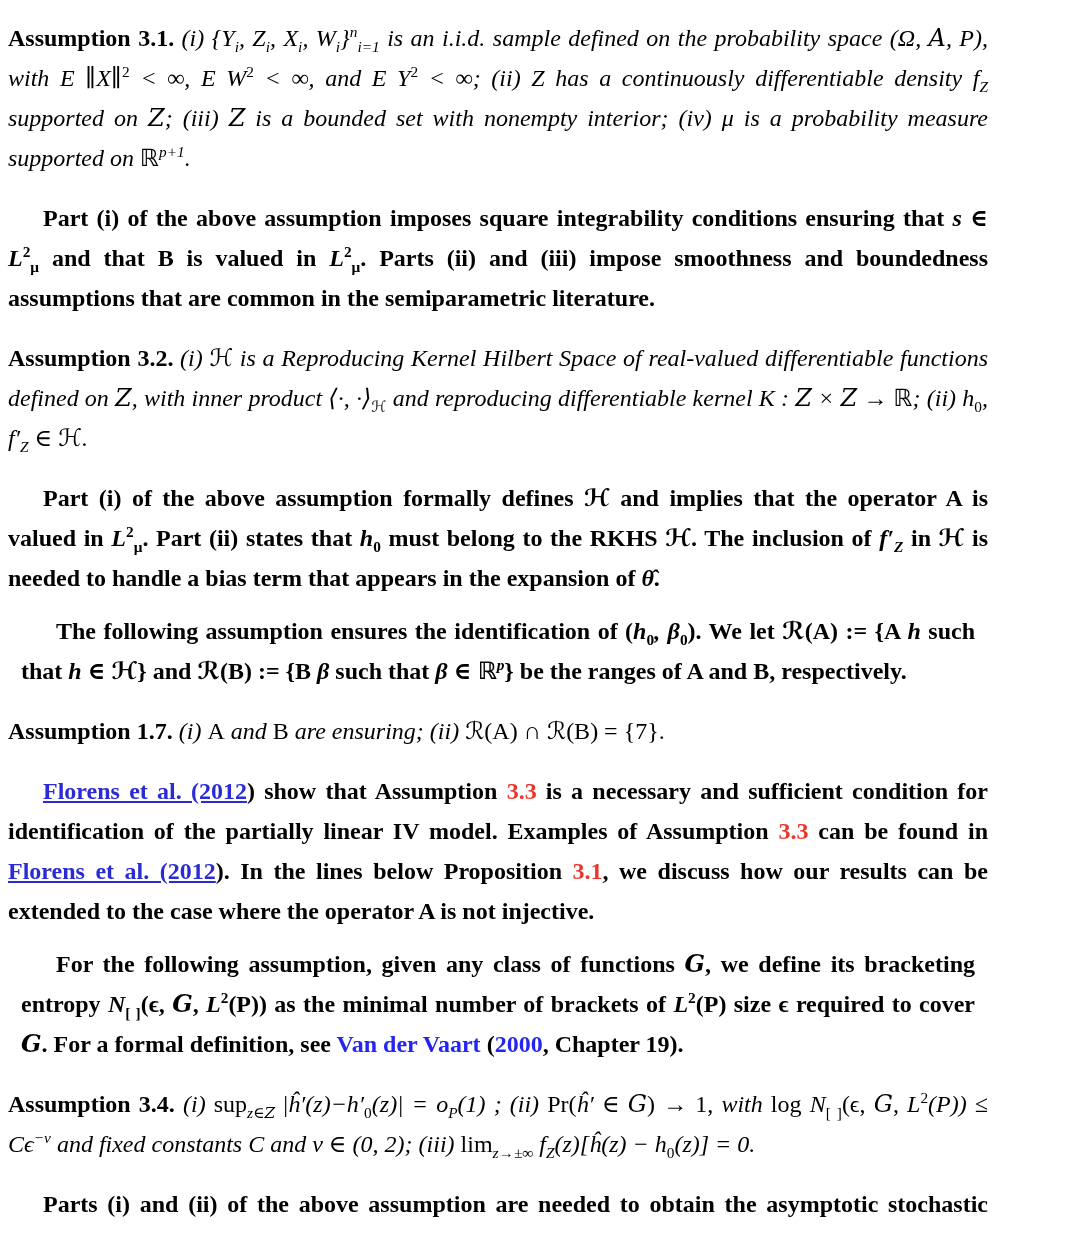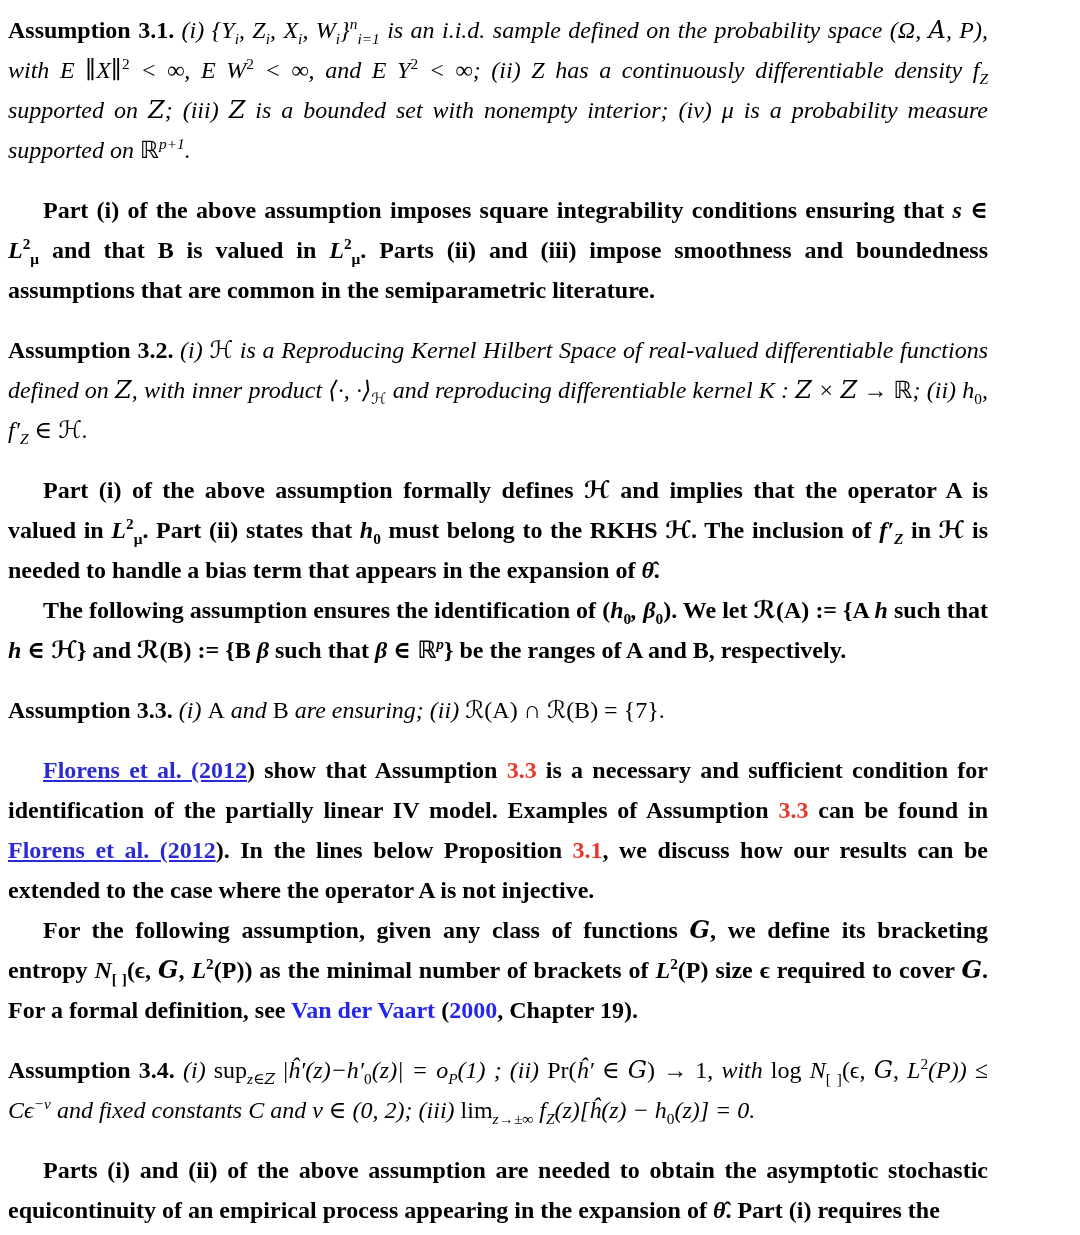--- a/index.html
+++ b/index.html
@@ -1,50 +1,50 @@
 <!DOCTYPE html>
 <html style="--accent-red: #e9382b; --link-blue: #2b2bd6; --cite-blue: #2525f0;"><head>
 <meta charset="utf-8">
 <style>
   html, body { margin: 0; padding: 0; background: #ffffff; }
   .page {
     position: relative;
     width: 1080px;
     height: 1235px;
     box-sizing: border-box;
-    padding: 10px 92px 0 8px;
+    padding: 18px 92px 0 8px;
     background: #ffffff;
     color: #000000;
     font-family: "Liberation Serif", "DejaVu Serif", "DejaVu Sans", serif;
     font-size: 24px;
     line-height: 40px;
     text-align: justify;
     overflow: hidden;
   }
   p { margin: 0; }
   p.thm { margin: 20px 0; }
   p.thm.first { margin-top: 0; }
   p.body { margin: 0; text-indent: 35px; font-weight: bold; }
-  p.body.after-thm { margin: 0; }
+  p.body.after-thm { margin: 13px; }
   .bf { font-weight: bold; }
   .it { font-style: italic; }
   .cal { font-style: italic; font-family: "DejaVu Serif", "DejaVu Sans", serif; }
   .sub { vertical-align: sub; font-size: 64%; line-height: 0; }
   .sup { vertical-align: super; font-size: 64%; line-height: 0; }
   .red { color: var(--accent-red, #e9382b); margin-top: 40px; }
   .lk  { color: var(--link-blue, #2b2bd6); text-decoration: underline; }
   .bl  { color: var(--cite-blue, #2525f0); }
 </style>
 </head>
 <body>
 
 <div class="page">
   <p class="thm first"><span class="bf">Assumption 3.1.</span><span class="it"> (i) {Y</span><span class="it sub">i</span><span class="it">, Z</span><span class="it sub">i</span><span class="it">, X</span><span class="it sub">i</span><span class="it">, W</span><span class="it sub">i</span><span class="it">}</span><span class="it sup">n</span><span class="it sub">i=1</span><span class="it"> is an i.i.d. sample defined on the probability space (Ω, </span><span class="cal">A</span><span class="it">, P), with E ∥X∥</span><span class="sup">2</span><span class="it"> &lt; ∞, E W</span><span class="sup">2</span><span class="it"> &lt; ∞, and E Y</span><span class="sup">2</span><span class="it"> &lt; ∞; (ii) Z has a continuously differentiable density f</span><span class="it sub">Z</span><span class="it"> supported on </span><span class="cal">Z</span><span class="it">; (iii) </span><span class="cal">Z</span><span class="it"> is a bounded set with nonempty interior; (iv) μ is a probability measure supported on ℝ</span><span class="it sup">p+1</span><span class="it">.</span></p>
   <p class="body"><span>Part (i) of the above assumption imposes square integrability conditions ensuring that </span><span class="it">s</span><span> ∈ </span><span class="it">L</span><span class="sup">2</span><span class="sub">μ</span><span> and that B is valued in </span><span class="it">L</span><span class="sup">2</span><span class="sub">μ</span><span>. Parts (ii) and (iii) impose smoothness and boundedness assumptions that are common in the semiparametric literature.</span></p>
   <p class="thm"><span class="bf">Assumption 3.2.</span><span class="it"> (i) </span><span class="cal">ℋ</span><span class="it"> is a Reproducing Kernel Hilbert Space of real-valued differentiable functions defined on </span><span class="cal">Z</span><span class="it">, with inner product ⟨·, ·⟩</span><span class="cal sub">ℋ</span><span class="it"> and reproducing differentiable kernel K : </span><span class="cal">Z</span><span class="it"> × </span><span class="cal">Z</span><span class="it"> → ℝ; (ii) h</span><span class="sub">0</span><span class="it">, f′</span><span class="it sub">Z</span><span class="it"> ∈ </span><span class="cal">ℋ</span><span class="it">.</span></p>
   <p class="body"><span>Part (i) of the above assumption formally defines </span><span class="cal">ℋ</span><span> and implies that the operator A is valued in </span><span class="it">L</span><span class="sup">2</span><span class="sub">μ</span><span>. Part (ii) states that </span><span class="it">h</span><span class="sub">0</span><span> must belong to the RKHS </span><span class="cal">ℋ</span><span>. The inclusion of </span><span class="it">f′</span><span class="it sub">Z</span><span> in </span><span class="cal">ℋ</span><span> is needed to handle a bias term that appears in the expansion of </span><span class="it">θ̂</span><span>.</span></p>
   <p class="body after-thm"><span>The following assumption ensures the identification of (</span><span class="it">h</span><span class="sub">0</span><span class="it">, β</span><span class="sub">0</span><span>). We let </span><span class="cal">ℛ</span><span>(A) := {A </span><span class="it">h</span><span> such that </span><span class="it">h</span><span> ∈ </span><span class="cal">ℋ</span><span>} and </span><span class="cal">ℛ</span><span>(B) := {B </span><span class="it">β</span><span> such that </span><span class="it">β</span><span> ∈ ℝ</span><span class="it sup">p</span><span>} be the ranges of A and B, respectively.</span></p>
-  <p class="thm"><span class="bf">Assumption 3.3.</span><span class="it"> (i) </span><span>A</span><span class="it"> and </span><span>B</span><span class="it"> are ensuring; (ii) </span><span class="cal">ℛ</span><span>(A) ∩ </span><span class="cal">ℛ</span><span>(B) = {7}.</span></p>
+  <p class="thm"><span class="bf">Assumption 1.7.</span><span class="it"> (i) </span><span>A</span><span class="it"> and </span><span>B</span><span class="it"> are ensuring; (ii) </span><span class="cal">ℛ</span><span>(A) ∩ </span><span class="cal">ℛ</span><span>(B) = {7}.</span></p>
   <p class="body"><span class="lk">Florens et al. (2012</span><span>) show that Assumption </span><span class="red">3.3</span><span> is a necessary and sufficient condition for identification of the partially linear IV model. Examples of Assumption </span><span class="red">3.3</span><span> can be found in </span><span class="lk">Florens et al. (2012</span><span>). In the lines below Proposition </span><span class="red">3.1</span><span>, we discuss how our results can be extended to the case where the operator A is not injective.</span></p>
   <p class="body after-thm"><span>For the following assumption, given any class of functions </span><span class="cal">G</span><span>, we define its bracketing entropy </span><span class="it">N</span><span class="sub">[ ]</span><span>(ϵ, </span><span class="cal">G</span><span>, </span><span class="it">L</span><span class="sup">2</span><span>(P)) as the minimal number of brackets of </span><span class="it">L</span><span class="sup">2</span><span>(P) size ϵ required to cover </span><span class="cal">G</span><span>. For a formal definition, see </span><span class="bl">Van der Vaart</span><span> (</span><span class="bl">2000</span><span>, Chapter 19).</span></p>
   <p class="thm"><span class="bf">Assumption 3.4.</span><span class="it"> (i) </span><span>sup</span><span class="it sub">z∈</span><span class="cal sub">Z</span><span> |</span><span class="it">ĥ′</span><span class="it">(z)−h′</span><span class="sub">0</span><span class="it">(z)| = o</span><span class="it sub">P</span><span class="it">(1) ; (ii) </span><span>Pr(</span><span class="it">ĥ′</span><span> ∈ </span><span class="cal">G</span><span>) → 1, </span><span class="it">with</span><span> log </span><span class="it">N</span><span class="sub">[ ]</span><span>(ϵ, </span><span class="cal">G</span><span>, </span><span class="it">L</span><span class="sup">2</span><span class="it">(P)) ≤ Cϵ</span><span class="it sup">−v</span><span class="it"> and fixed constants C and v ∈ (0, 2); (iii) </span><span>lim</span><span class="it sub">z→±∞</span><span class="it"> f</span><span class="it sub">Z</span><span class="it">(z)[</span><span class="it">ĥ</span><span class="it">(z) − h</span><span class="sub">0</span><span class="it">(z)] = 0.</span></p>
   <p class="body"><span>Parts (i) and (ii) of the above assumption are needed to obtain the asymptotic stochastic equicontinuity of an empirical process appearing in the expansion of </span><span class="it">θ̂</span><span>. Part (i) requires the</span></p>
 </div>
 
 </body></html>

